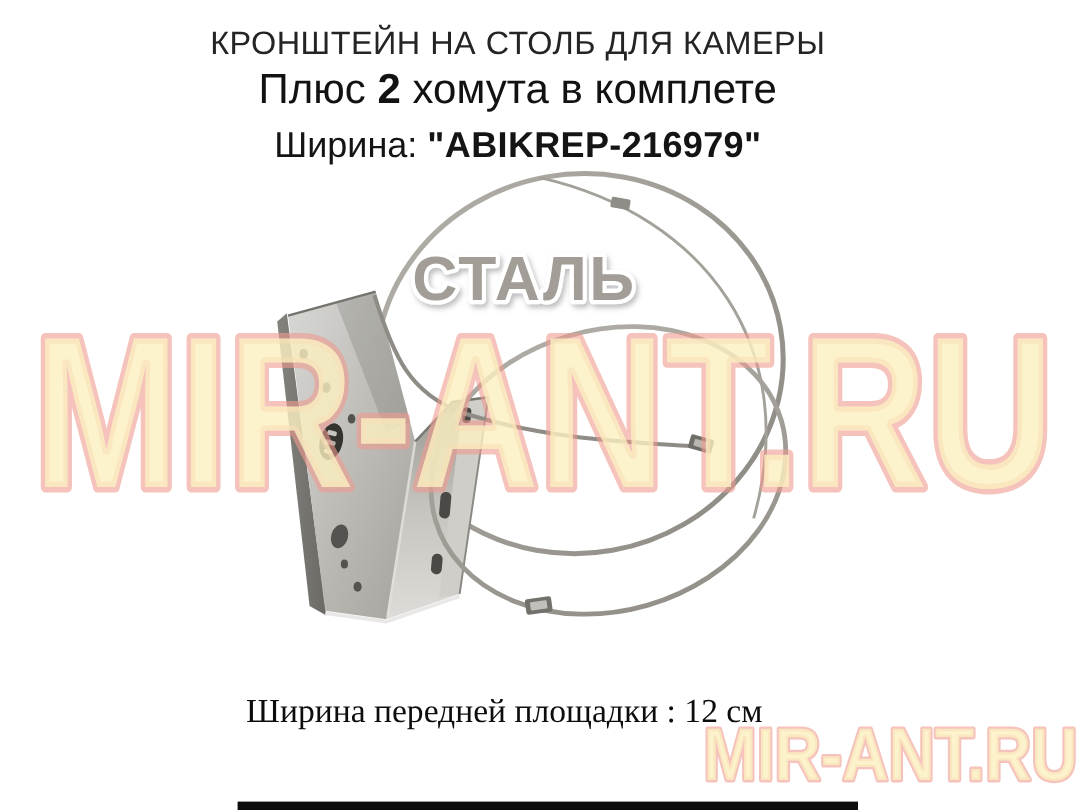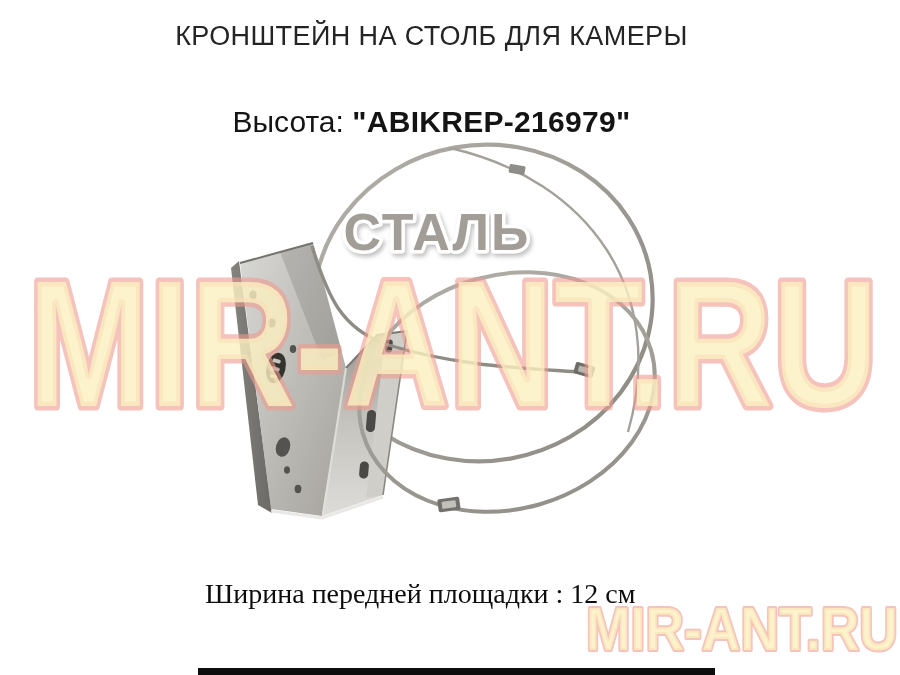--- a/index.html
+++ b/index.html
@@ -128,23 +128,24 @@
 
     <text x="437" y="250" text-anchor="middle" font-family="Liberation Sans, sans-serif" font-size="52" font-weight="700" letter-spacing="2" fill="#a29e97" stroke="#ffffff" stroke-width="7" stroke-linejoin="round" paint-order="stroke" filter="url(#softShadow)">СТАЛЬ</text>
 
     <text x="453" y="406" text-anchor="middle" textLength="850" lengthAdjust="spacingAndGlyphs" font-family="Liberation Sans, sans-serif" font-size="180" font-weight="700" fill-opacity="0.8" stroke="#EE9B90" stroke-opacity="0.6" stroke-width="9" stroke-linejoin="round" paint-order="stroke" fill="#FBF0C1">MIR-ANT.RU</text>
 
     <text x="742" y="650" text-anchor="middle" textLength="312" lengthAdjust="spacingAndGlyphs" font-family="Liberation Sans, sans-serif" font-size="62" font-weight="700" fill-opacity="0.8" stroke="#EE9B90" stroke-opacity="0.6" stroke-width="4" stroke-linejoin="round" paint-order="stroke" fill="#FBF0C1">MIR-ANT.RU</text>
   </svg>
 
   <div class="hdr t1">КРОНШТЕЙН НА СТОЛБ ДЛЯ КАМЕРЫ</div>
 
+  <div class="hdr t2"><span>Плюс </span><b>2</b><span> хомута в комплете</span></div>
 
   <div class="hdr t3">
-    <span>Высота:</span>
+    <span>Ширина:</span>
     <span class="sku">"ABIKREP-216979"</span>
   </div>
 
   <div class="specs">
     <div class="spec-line">Ширина передней площадки : 12 см</div>
     
     
   </div>
 
   <div class="bottom-bar"></div>

